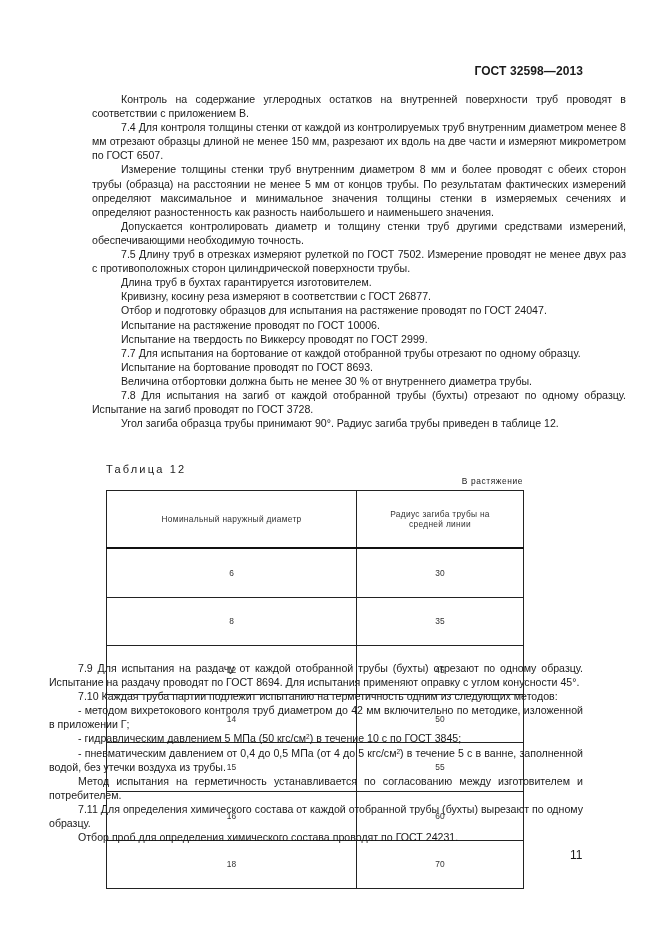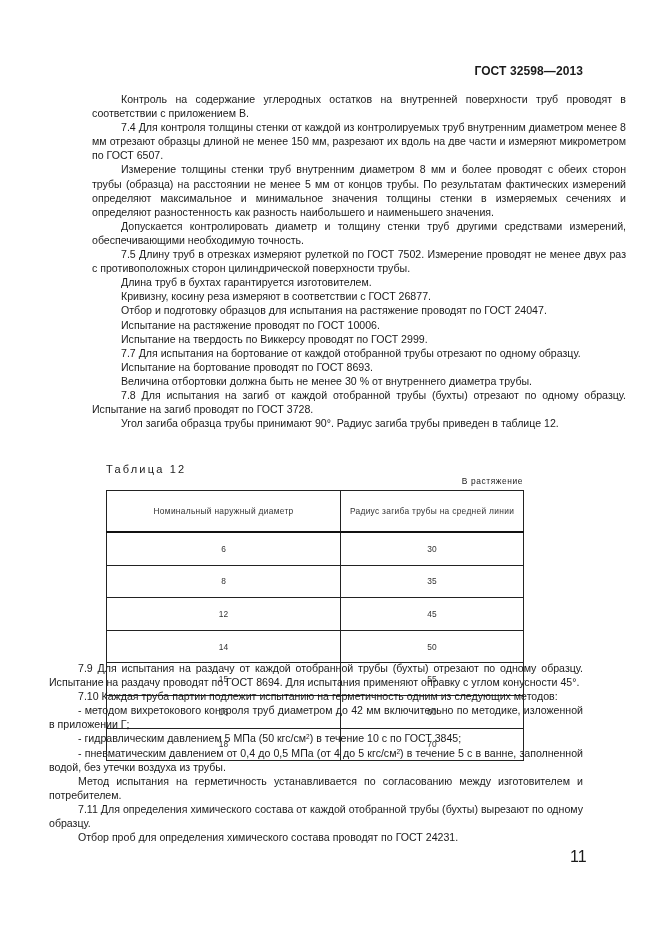--- a/index.html
+++ b/index.html
@@ -4,26 +4,26 @@
 <style>
   html, body { margin: 0; padding: 0; background: #ffffff; }
   body { width: 661px; height: 936px; position: relative; overflow: hidden;
          font-family: "Liberation Sans", sans-serif; color: #1a1a1a; }
   .header { position: absolute; top: 64px; right: 78px; font-weight: bold; font-size: 12px; letter-spacing: 0.1px; }
   .body-text { position: absolute; left: 49px; width: 534px; top: 92px; font-size: 10.6px; line-height: 14.1px; margin-left: 43px; }
   .p { margin: 0; text-align: justify; text-indent: 29px; }
   .table-caption { position: absolute; left: 106px; top: 463px; font-size: 11px; letter-spacing: 2.2px; }
   .table-units { position: absolute; right: 138px; top: 476px; font-size: 8.4px; letter-spacing: 0.6px; }
   table.t12 { position: absolute; left: 106px; top: 490px; width: 418px; border-collapse: collapse; font-size: 8.4px; color: #333; }
-  table.t12 th, table.t12 td { border: 1.2px solid #222; text-align: center; font-weight: normal; padding: 8px; }
+  table.t12 th, table.t12 td { border: 1.2px solid #222; text-align: center; font-weight: normal; padding: 16px; }
   table.t12 th { height: 24px; border-bottom: 2.4px solid #111; letter-spacing: 0.3px; }
   table.t12 td { height: 15.6px; }
   table.t12 .c1 { width: 217px; }
   .body-text2 { position: absolute; left: 49px; width: 534px; top: 661px; font-size: 10.6px; line-height: 14.1px; }
-  .page-number { position: absolute; left: 570px; top: 848px; font-size: 16px; }
+  .page-number { position: absolute; left: 570px; top: 848px; font-size: 12px; }
   sup { font-size: 6.5px; vertical-align: 3px; line-height: 0; }
 </style>
 </head>
 <body>
 
 <div class="header">ГОСТ 32598—2013</div>
 
 <div class="body-text">
   <p class="p">Контроль на содержание углеродных остатков на внутренней поверхности труб проводят в соответствии с приложением В.</p>
   <p class="p">7.4  Для контроля толщины стенки от каждой из контролируемых труб внутренним диаметром менее 8 мм отрезают образцы длиной не менее 150 мм, разрезают их вдоль на две части и измеряют микрометром по ГОСТ 6507.</p>

